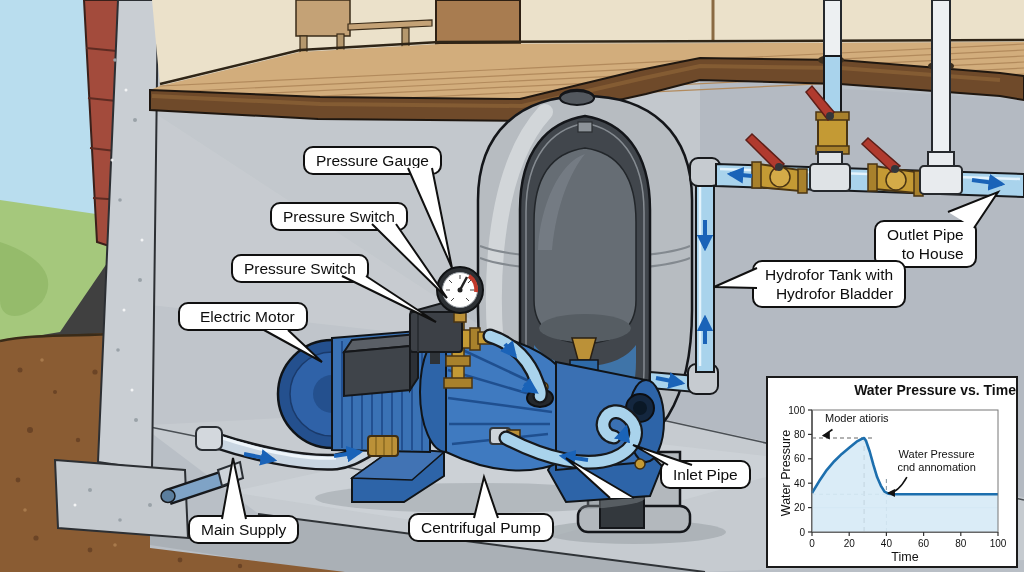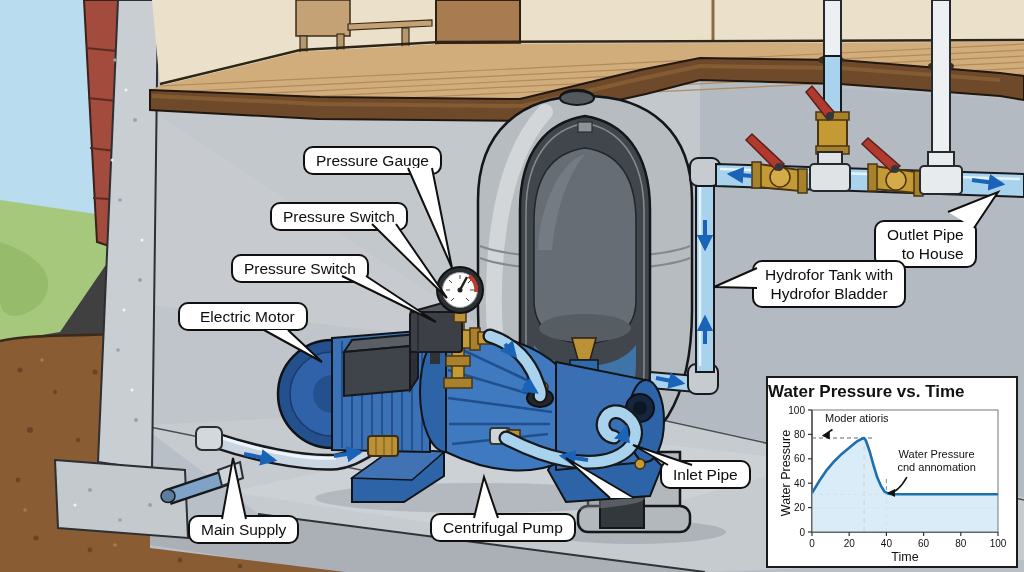--- a/index.html
+++ b/index.html
@@ -6,21 +6,21 @@
   .stage{position:relative;width:1024px;height:572px;overflow:hidden;
          font-family:Liberation Sans, sans-serif;background:#404040;}
   .scene{position:absolute;inset:0;z-index:1;}
   .bubble{position:absolute;background:#fff;border:2px solid #101010;border-radius:10px;
           padding:3px 11px;font-size:15.5px;line-height:19px;color:#0d0d0d;
           white-space:nowrap;z-index:5;}
   .bubble.two{white-space:normal;}
   .tails{position:absolute;inset:0;z-index:6;pointer-events:none;}
   .chart{position:absolute;left:766px;top:376px;width:248px;height:188px;background:#ffffff;
          border:2px solid #1b1b1b;z-index:7;}
-  .chart-title{text-align:left;font-weight:bold;font-size:17px;margin-top:4px;color:#111;}
+  .chart-title{text-align:right;font-weight:bold;font-size:14px;margin-top:4px;color:#111;}
   .plot{position:absolute;left:0;top:26px;}
   .ylab{position:absolute;left:-57px;top:88px;width:150px;text-align:center;
         transform:rotate(-90deg);font-size:12.5px;color:#111;}
 </style>
 </head>
 <body>
 
 <div class="stage">
 
 <svg class="scene" width="1024" height="572" viewBox="0 0 1024 572">
@@ -351,31 +351,31 @@
 </div>
 <div class="bubble" style="left:231px;top:254px;">
   <span>Pressure Switch</span>
 </div>
 <div class="bubble" style="left:178px;top:302px;padding-left:20px;">
   <span>Electric Motor</span>
 </div>
 <div class="bubble" style="left:188px;top:515px;">
   <span>Main Supply</span>
 </div>
-<div class="bubble" style="left:430px;top:513px;">
+<div class="bubble" style="left:408px;top:513px;">
   <span>Centrifugal Pump</span>
 </div>
 <div class="bubble" style="left:660px;top:460px;">
   <span>Inlet Pipe</span>
 </div>
 <div class="bubble two" style="left:874px;top:220px;text-align:right;">
   <span style="display:block">Outlet Pipe</span>
   <span style="display:block">to House</span>
 </div>
-<div class="bubble two" style="left:752px;top:260px;text-align:center;">
+<div class="bubble two" style="left:752px;top:260px;text-align:right;">
   <span style="display:block">Hydrofor Tank with</span>
   <span style="display:block">Hydrofor Bladder</span>
 </div>
 
 <svg class="tails" width="1024" height="572" viewBox="0 0 1024 572">
   <g fill="#ffffff" stroke="#101010" stroke-width="2">
     <path d="M408,168 L452,268 L432,168"></path>
     <path d="M372,224 L447,298 L396,224"></path>
     <path d="M342,276 L436,322 L366,276"></path>
     <path d="M264,330 L322,362 L288,330"></path>

